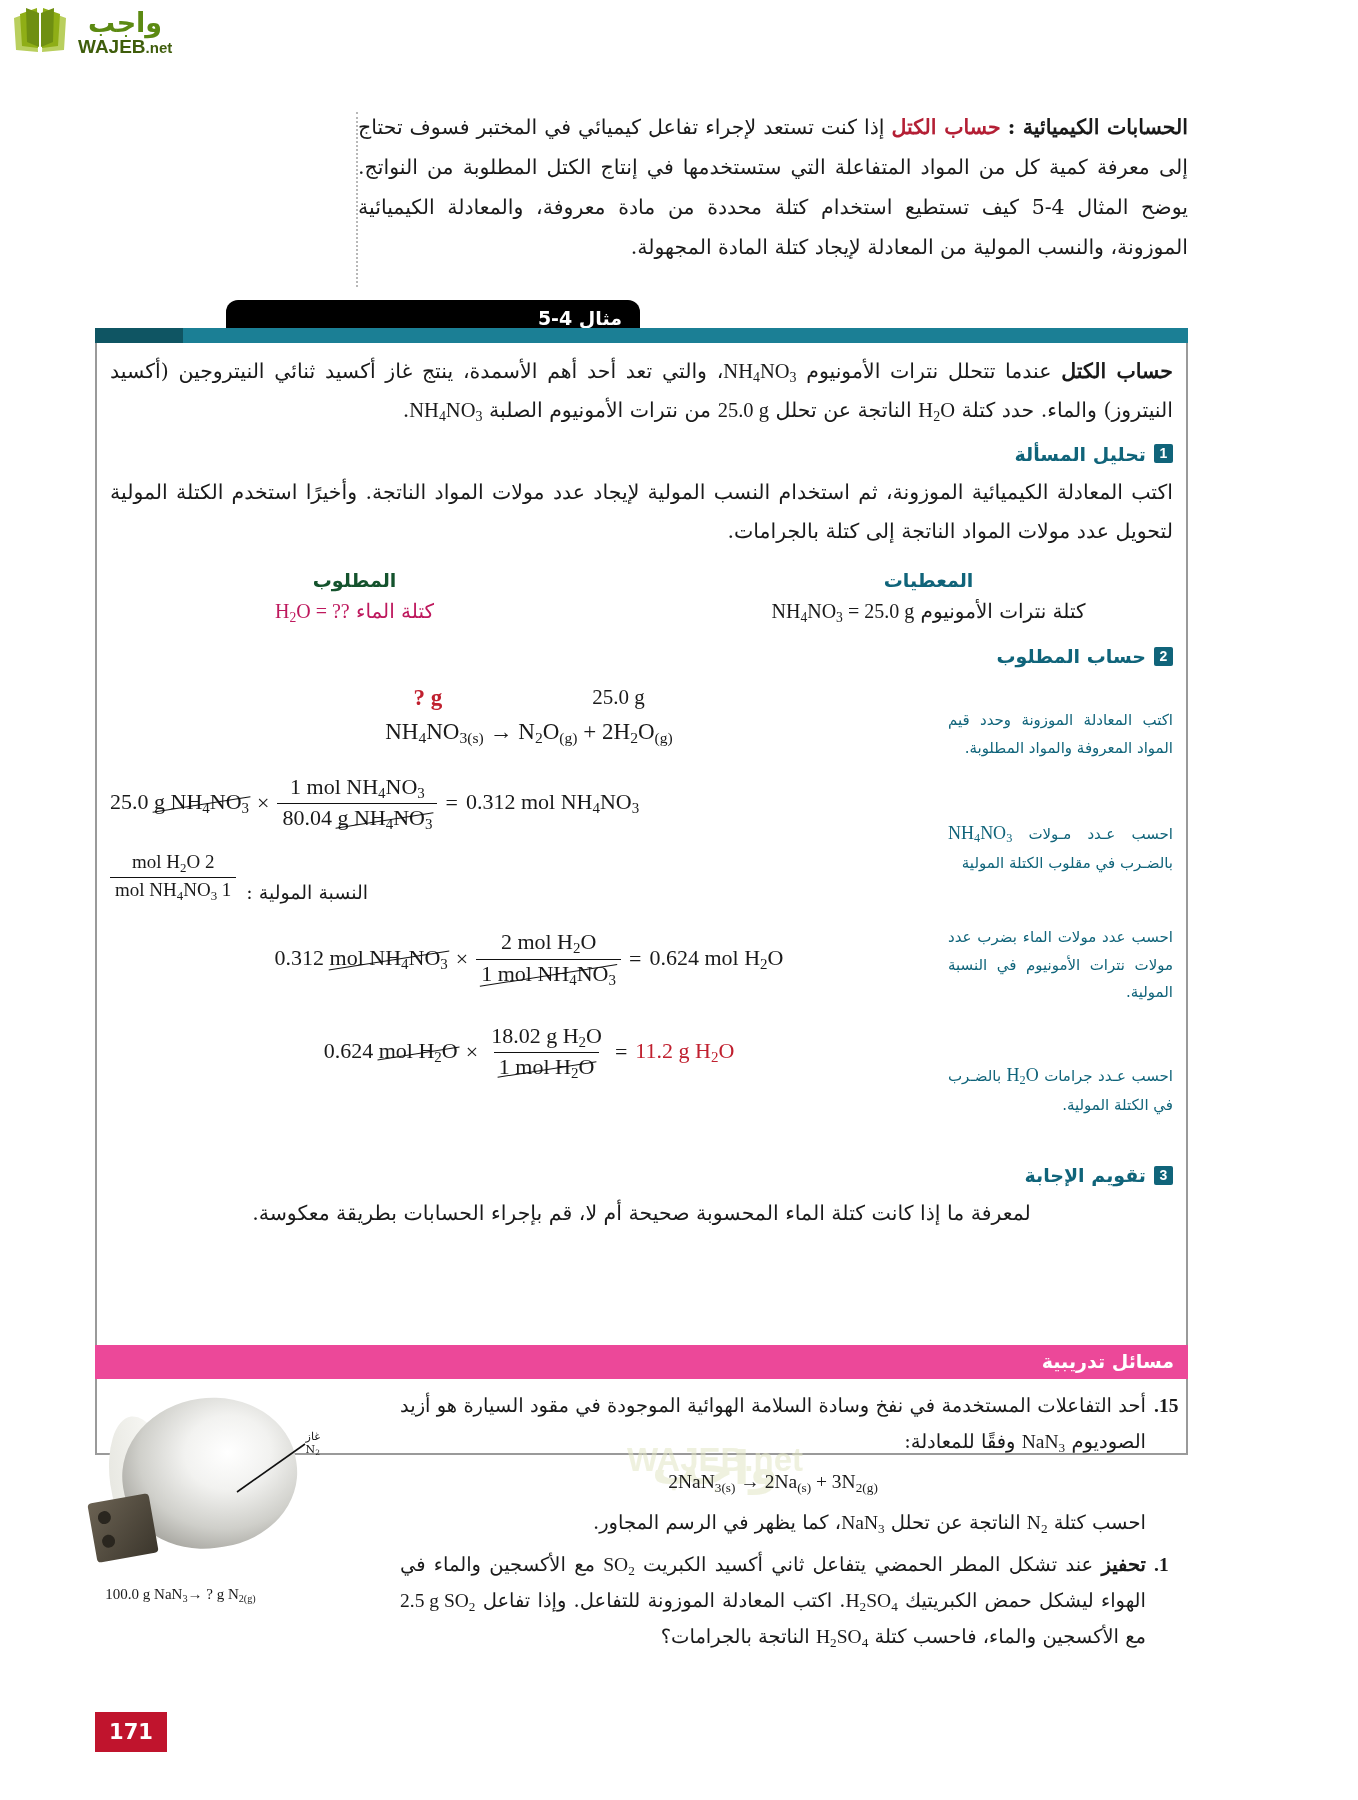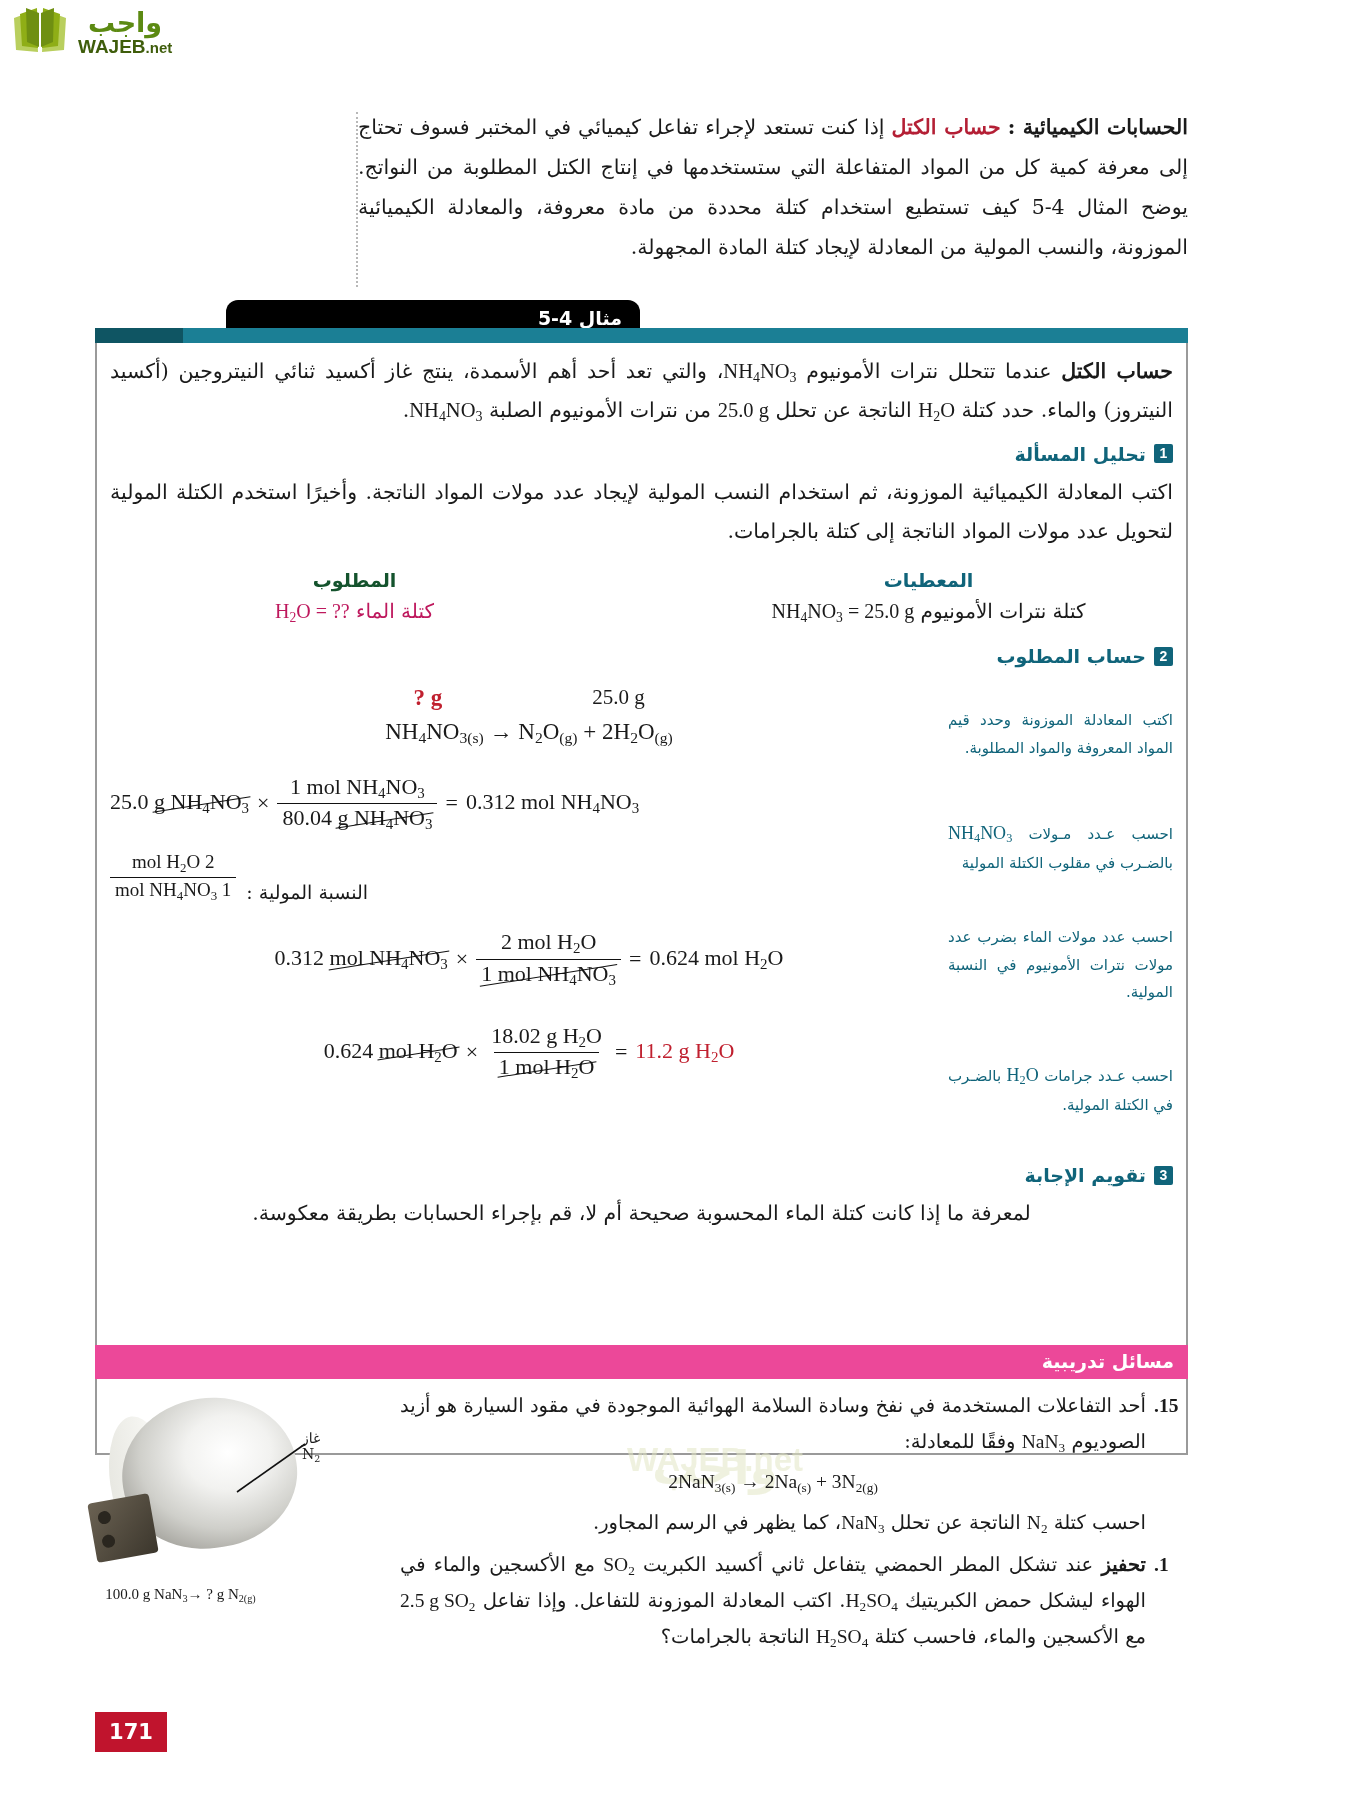--- a/index.html
+++ b/index.html
@@ -147,21 +147,21 @@
     background:linear-gradient(90deg,#e8e8e2,#fbfbf8);
     transform:rotate(-8deg);
   }
   .mount{
     position:absolute;left:12px;top:108px;width:62px;height:60px;
     background:linear-gradient(135deg,#6b6253,#3b362c);border-radius:4px;transform:rotate(-10deg);
   }
   .mount .n1,.mount .n2{position:absolute;width:13px;height:13px;border-radius:50%;background:#2a261f;}
   .mount .n1{left:8px;top:10px;} .mount .n2{left:8px;top:34px;}
   .leader{position:absolute;left:155px;top:52px;width:74px;height:52px;}
-  .n2label{position:absolute;left:222px;top:40px;font-size:14px;direction:rtl;font-family:"DejaVu Serif",serif;}
+  .n2label{position:absolute;left:222px;top:40px;font-size:11px;direction:rtl;font-family:"DejaVu Serif",serif;}
   .figcap{position:absolute;left:8px;top:196px;width:265px;text-align:center;font-size:15px;direction:ltr;font-family:"Liberation Serif",serif;}
 
   
   .pagenum{
     position:absolute;left:95px;bottom:48px;width:72px;height:40px;background:#c0142d;
     color:#fff;font-family:"DejaVu Sans",sans-serif;font-weight:bold;font-size:21px;
     display:flex;align-items:center;justify-content:center;
   }
 
   

